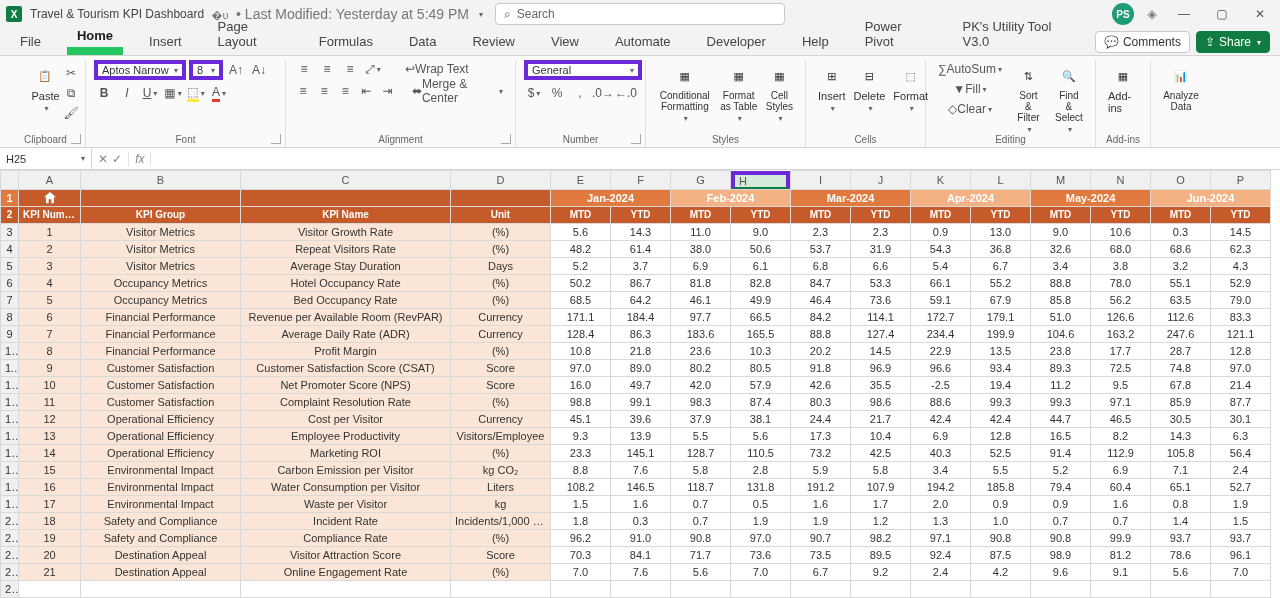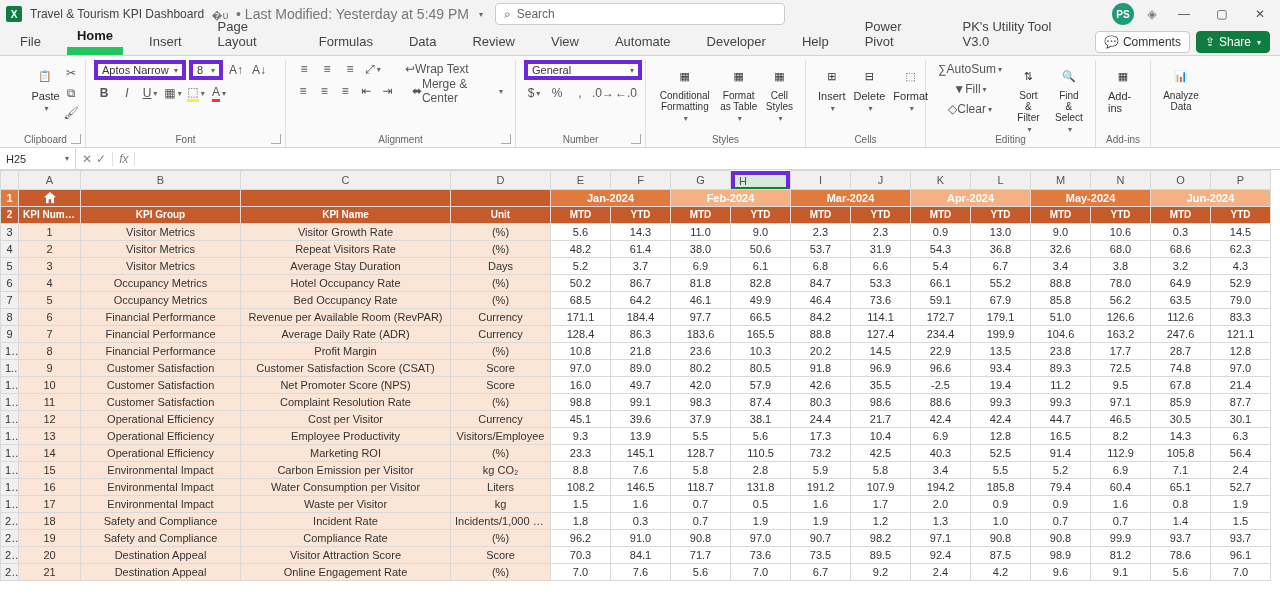--- a/index.html
+++ b/index.html
@@ -28,21 +28,21 @@
 .group-label{font-size:10px;color:#666;text-align:center;position:absolute;bottom:2px;left:0;right:0;}
 .group-launcher{position:absolute;bottom:3px;right:4px;width:10px;height:10px;border:1px solid #aaa;border-left:none;border-top:none;}
 .btnrow{display:flex;gap:3px;align-items:center;}
 .smbx{width:20px;height:18px;display:flex;align-items:center;justify-content:center;color:#555;font-size:12px;border-radius:3px;}
 .sel{border:4px solid #6d28d9;background:#fff;height:20px;font-size:11px;padding:0 4px;display:flex;align-items:center;justify-content:space-between;}
 .big{display:flex;flex-direction:column;align-items:center;gap:2px;padding:4px 4px 0 4px;font-size:11px;color:#333;}
 .big .icon{width:24px;height:24px;display:flex;align-items:center;justify-content:center;}
 .caret{font-size:8px;color:#666;margin-left:2px;}
 
 .formula-bar{height:22px;background:#fff;border-bottom:1px solid #d4d4d4;display:flex;align-items:center;}
-.namebox{width:76px;border-right:1px solid #d4d4d4;height:100%;display:flex;align-items:center;padding:0 6px;font-size:11px;color:#333;justify-content:space-between;}
+.namebox{width:92px;border-right:1px solid #d4d4d4;height:100%;display:flex;align-items:center;padding:0 6px;font-size:11px;color:#333;justify-content:space-between;}
 .fbicons{display:flex;gap:4px;padding:0 6px;color:#888;}
 .fxlabel{font-style:italic;color:#888;padding:0 6px;border-left:1px solid #e0e0e0;border-right:1px solid #e0e0e0;}
 .fxinput{flex:1;padding:0 6px;font-size:11px;}
 
 .grid-wrap{height:calc(598px - 28px - 28px - 92px - 22px);overflow:hidden;background:#fff;position:relative;}
 table{border-collapse:collapse;table-layout:fixed;width:1270px;}
 th,td{border:1px solid #d9d9d9;font-size:11px;height:17px;padding:0 4px;overflow:hidden;white-space:nowrap;text-overflow:ellipsis;}
 .colhdr th{background:#f0f0f0;color:#555;font-weight:400;text-align:center;height:18px;}
 .colhdr th.sel{background:#d6ead9;border-bottom:2px solid #107c41;}
 .rowhdr{background:#f0f0f0;color:#555;text-align:center;width:18px;font-weight:400;}
@@ -444,21 +444,21 @@
           <td class="num">50.2</td>
           <td class="num">86.7</td>
           <td class="num">81.8</td>
           <td class="num">82.8</td>
           <td class="num">84.7</td>
           <td class="num">53.3</td>
           <td class="num">66.1</td>
           <td class="num">55.2</td>
           <td class="num">88.8</td>
           <td class="num">78.0</td>
-          <td class="num">64.9</td>
+          <td class="num">55.1</td>
           <td class="num">52.9</td>
         </tr>
         <tr class="datarow">
           <td class="rowhdr">7</td>
           <td class="lbl">5</td>
           <td class="lbl">Occupancy Metrics</td>
           <td class="lbl">Bed Occupancy Rate</td>
           <td class="lbl">(%)</td>
           <td class="num">68.5</td>
           <td class="num">64.2</td>
@@ -770,15 +770,34 @@
           <td class="num">7.0</td>
           <td class="num">6.7</td>
           <td class="num">9.2</td>
           <td class="num">2.4</td>
           <td class="num">4.2</td>
           <td class="num">9.6</td>
           <td class="num">9.1</td>
           <td class="num">5.6</td>
           <td class="num">7.0</td>
         </tr>
+        <tr class="datarow">
+          <td class="rowhdr">24</td>
+          <td></td>
+          <td></td>
+          <td></td>
+          <td></td>
+          <td></td>
+          <td></td>
+          <td></td>
+          <td></td>
+          <td></td>
+          <td></td>
+          <td></td>
+          <td></td>
+          <td></td>
+          <td></td>
+          <td></td>
+          <td></td>
+        </tr>
       </tbody>
 </table>
 </div>
 
 </body></html>

